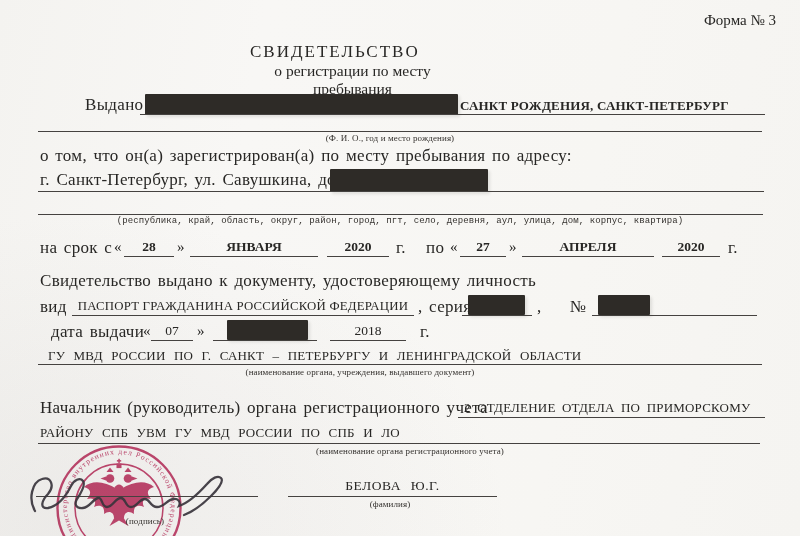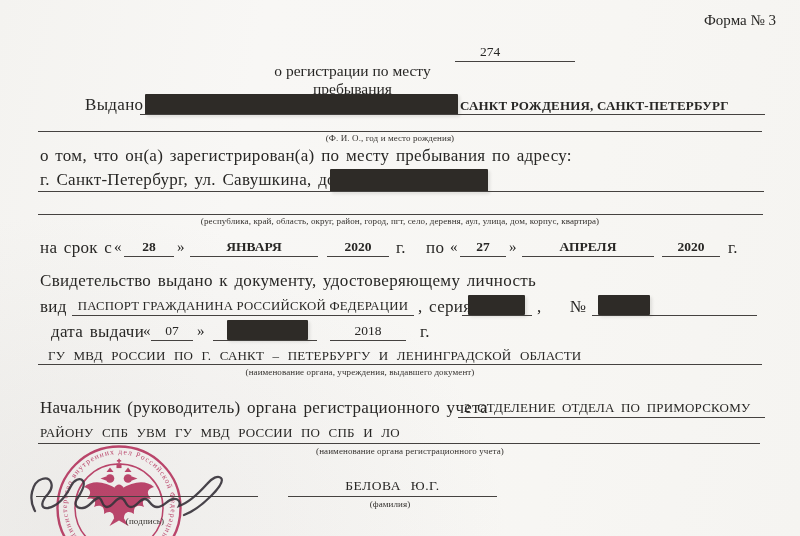--- a/index.html
+++ b/index.html
@@ -26,40 +26,38 @@
   .quote{font-size:15px;}
   .stamp-svg{position:absolute;mix-blend-mode:multiply;}
   .sig-svg{position:absolute;}
 </style>
 </head>
 <body>
 
 <div class="page">
 
   <div class="abs" style="top:12px;right:24px;font-size:15px;">Форма № 3</div>
-  <div class="cell" style="top:42px;left:455px;width:120px;height:20px;justify-content:flex-start;padding-left:25px;">
-    <span>274</span>
-  </div>
+  <div class="abs" style="top:42px;left:250px;font-size:17px;letter-spacing:2px;">СВИДЕТЕЛЬСТВО</div>
   <div class="abs" style="top:62px;left:235px;width:235px;text-align:center;font-size:15.5px;">о регистрации по месту пребывания</div>
 
   <div class="abs body-text" style="top:95px;left:85px;">Выдано</div>
   <div class="redaction" style="top:94px;left:145px;width:313px;height:21px;"></div>
   <div class="abs caps bold" style="top:98px;left:460px;">САНКТ РОЖДЕНИЯ, САНКТ-ПЕТЕРБУРГ</div>
   <div class="rule" style="top:114px;left:140px;width:625px;"></div>
 
   <div class="rule thin" style="top:131px;left:38px;width:724px;"></div>
   <div class="abs body-text" style="top:146px;left:40px;">о том, что он(а) зарегистрирован(а) по месту пребывания по адресу:</div>
 
   <div class="abs caption" style="top:133px;left:240px;width:300px;">(Ф. И. О., год и место рождения)</div>
   <div class="abs body-text" style="top:170px;left:40px;">г. Санкт-Петербург, ул. Савушкина, дом</div>
   <div class="redaction" style="top:169px;left:330px;width:158px;height:23px;"></div>
   <div class="rule" style="top:191px;left:38px;width:726px;"></div>
 
   <div class="rule thin" style="top:214px;left:38px;width:725px;"></div>
-  <div class="abs caption" style="top:216px;left:100px;width:600px;">(республика, край, область, округ, район, город, пгт, село, деревня, аул, улица, дом, корпус, квартира)</div>
+  <div class="abs caption" style="top:216px;left:100px;width:600px;font-family:Liberation Mono, monospace;">(республика, край, область, округ, район, город, пгт, село, деревня, аул, улица, дом, корпус, квартира)</div>
 
   <div class="abs body-text" style="top:238px;left:40px;">на срок с</div>
   <div class="abs quote" style="top:239px;left:114px;">«</div>
   <div class="cell bold" style="top:237px;left:124px;width:50px;height:20px;">
       <span>28</span>
     </div>
   <div class="abs quote" style="top:239px;left:177px;">»</div>
   <div class="cell bold" style="top:237px;left:190px;width:128px;height:20px;">
       <span>ЯНВАРЯ</span>
     </div>

